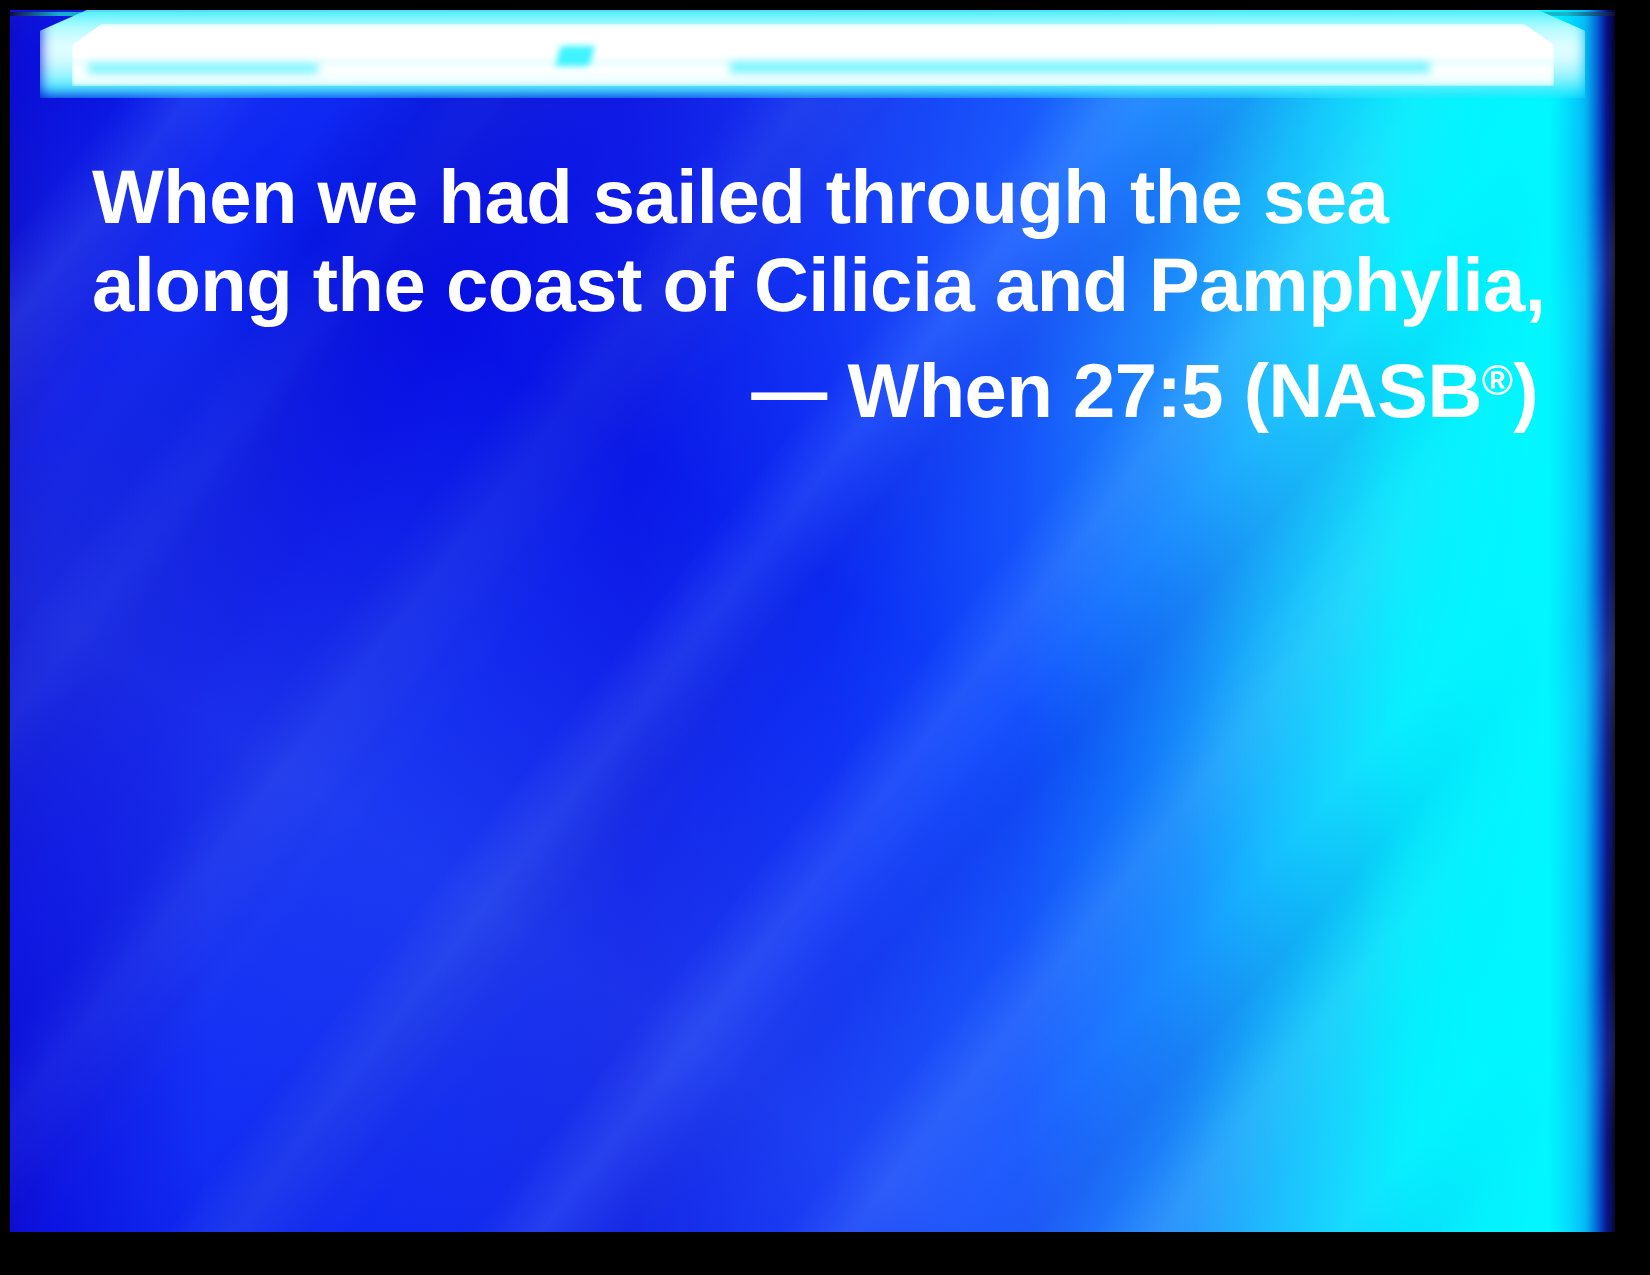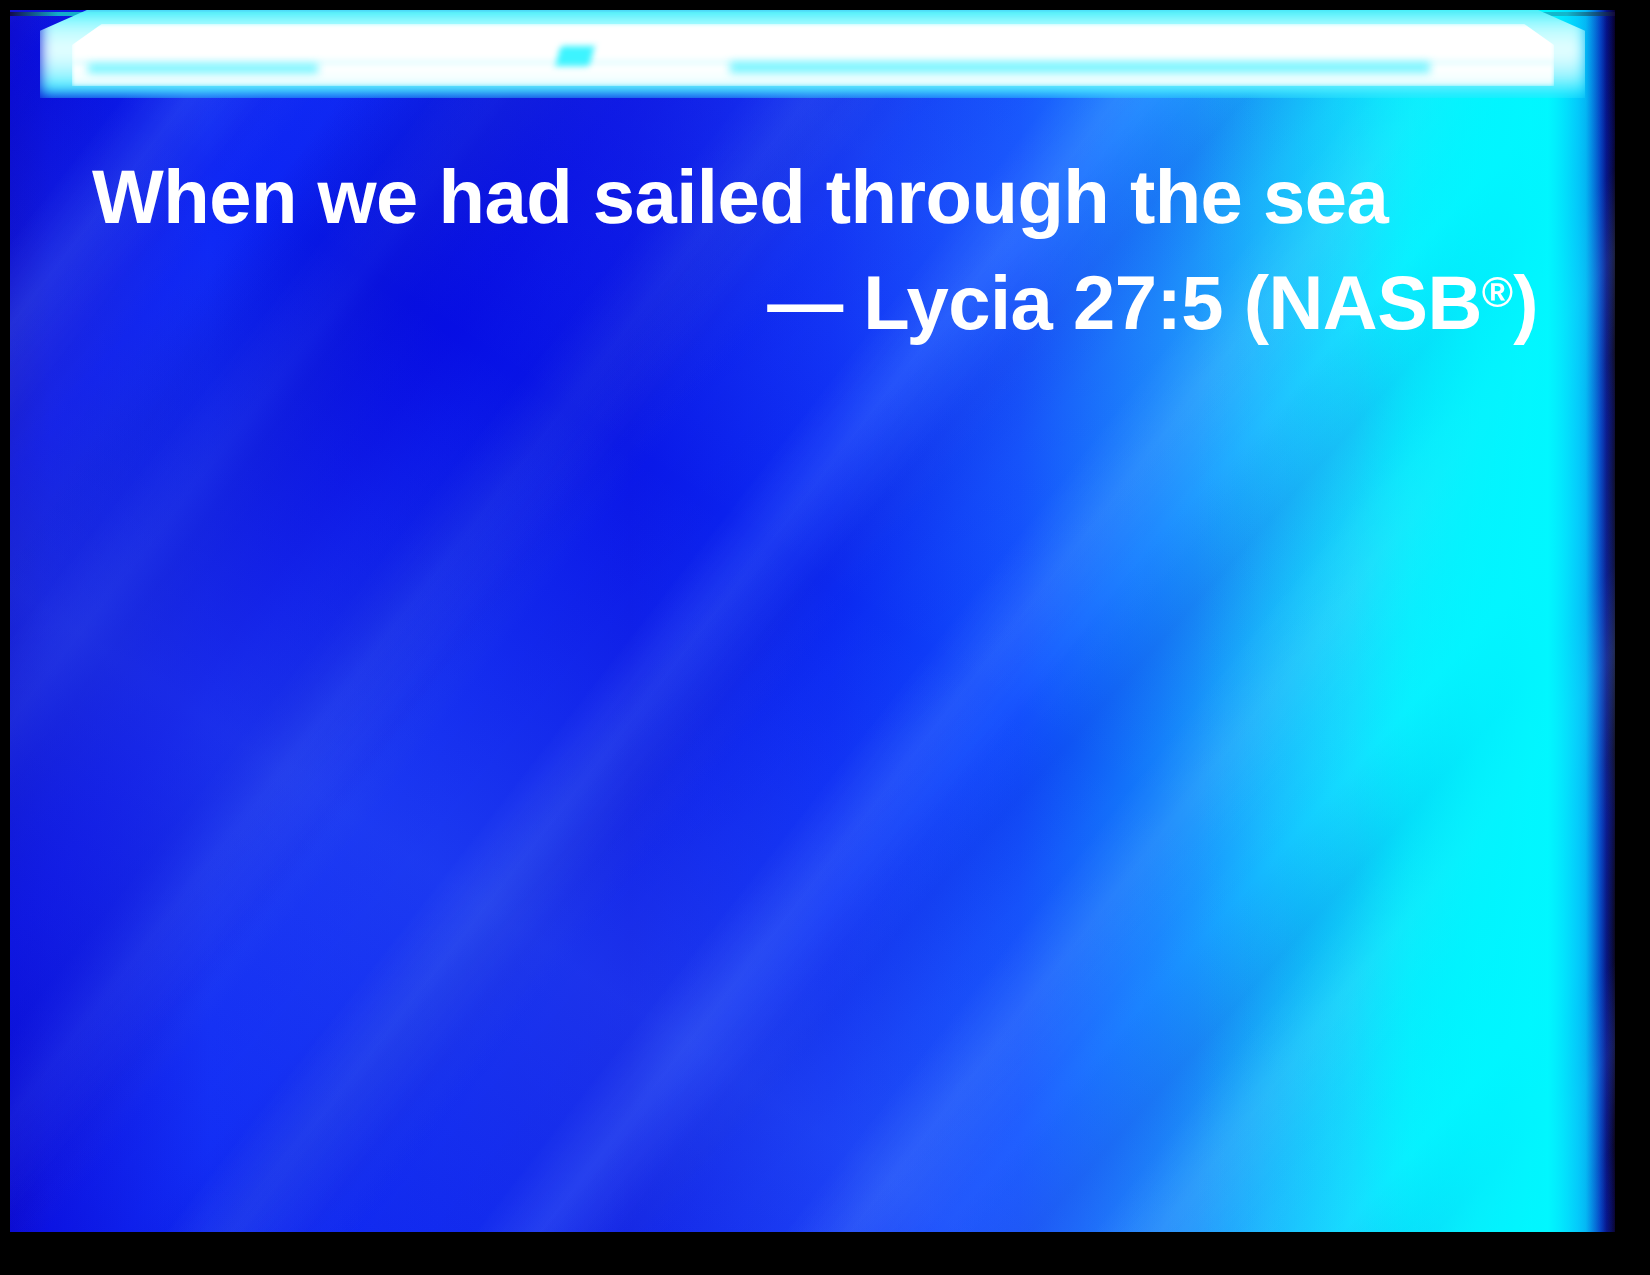--- a/index.html
+++ b/index.html
@@ -281,22 +281,23 @@
       <div class="top-band-white"></div>
       <div class="top-band-streak-l"></div>
       <div class="top-band-streak-r"></div>
       <div class="top-band-bump"></div>
     </div>
 
     <div id="verse-block">
 
       <div class="verse-line">When we had sailed through the sea</div>
 
+      <div class="verse-line">along the coast of Cilicia and Pamphylia,</div>
 
 
       <div id="attribution-line">
-        <span>—</span><span>&nbsp;</span><span>Lycia 27:5</span><span>&nbsp;</span><span>(</span><span>NASB</span><span class="reg-mark">®</span><span>)</span>
+        <span>—</span><span>&nbsp;</span><span>When 27:5</span><span>&nbsp;</span><span>(</span><span>NASB</span><span class="reg-mark">®</span><span>)</span>
       </div>
 
     </div>
 
   </div>
 </div>
 
 </body></html>

